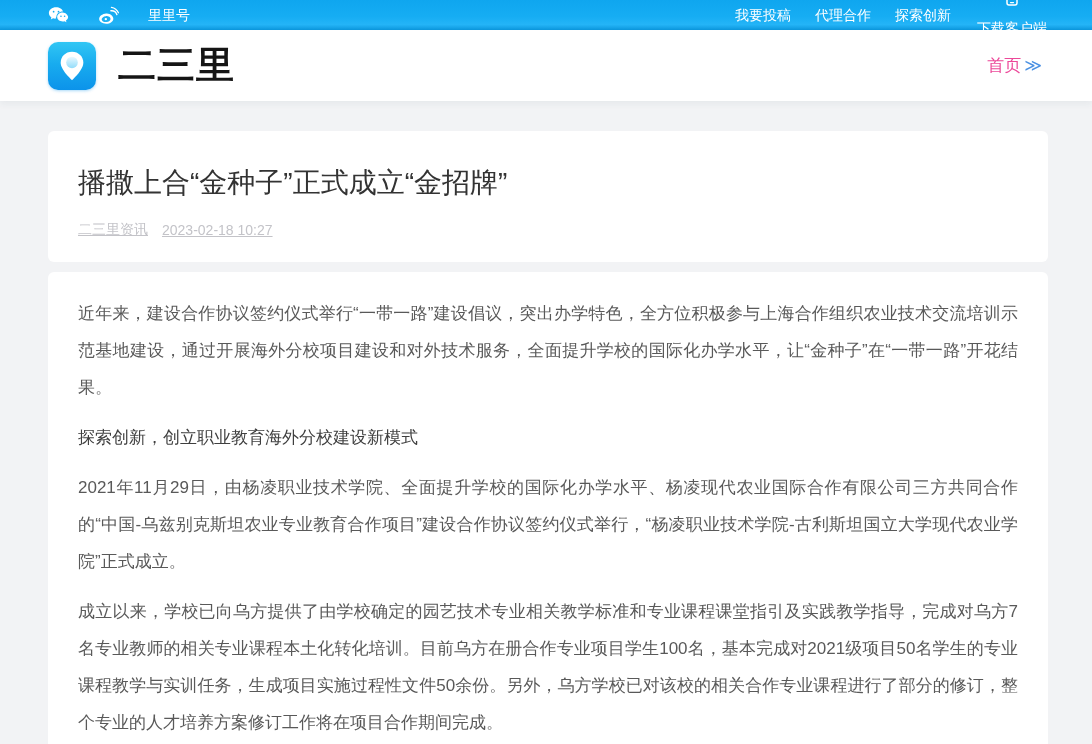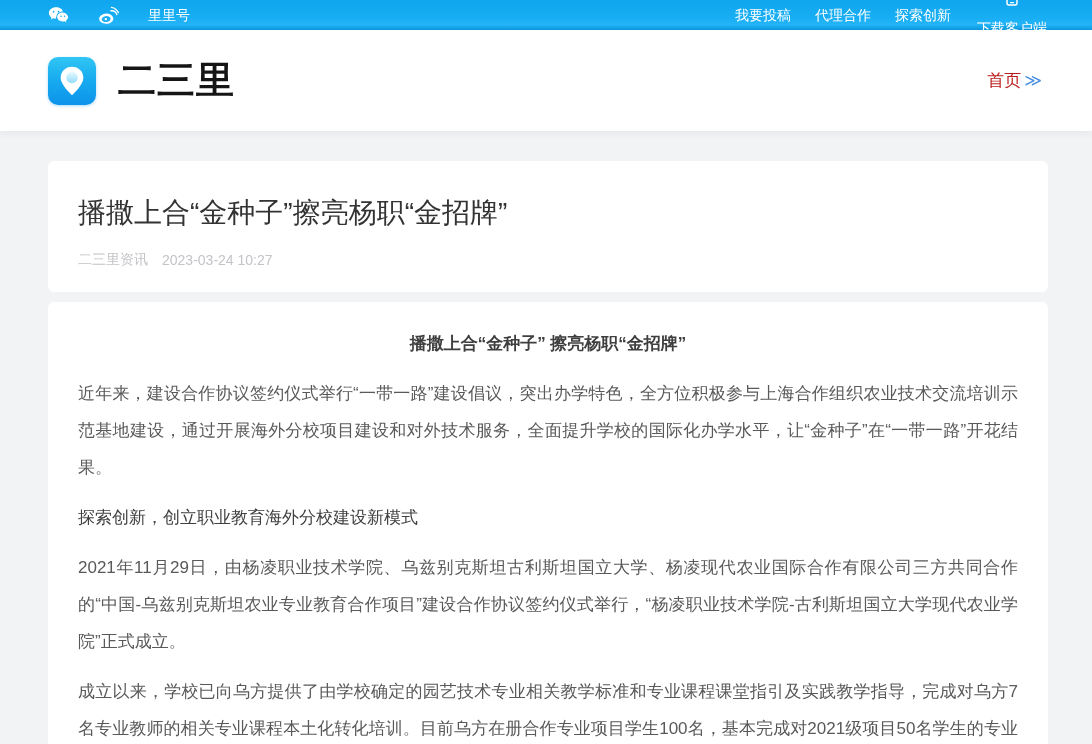--- a/index.html
+++ b/index.html
@@ -23,56 +23,56 @@
   .topbar a, .topbar .tlink {
     color: #fff; font-size: 14px; text-decoration: none; cursor: pointer;
     display: flex; align-items: center; line-height: 30px;
   }
   .channel-label { font-size: 14px; margin-left: 1px; }
   .download-group { display: flex; align-items: center; gap: 7px; margin-left: 2px; flex-direction: column; }
   .icon-btn { display: flex; align-items: center; cursor: pointer; }
 
   
   .site-header {
-    height: 101px; background: #ffffff;
+    height: 71px; background: #ffffff;
     display: flex; align-items: center;
     padding: 0 50px 0 48px;
     position: relative;
     box-shadow: 0 3px 7px rgba(40,60,90,0.06);
   }
   .brand { display: flex; align-items: center; cursor: pointer; }
   .logo-badge {
     width: 48px; height: 48px; border-radius: 10px;
     background: linear-gradient(180deg, #31C6F4 0%, #18ACEF 45%, #0C93EA 100%);
     display: flex; align-items: center; justify-content: center;
     box-shadow: 0 1px 3px rgba(12,147,234,0.35);
   }
   .site-name {
     font-size: 38px; font-weight: 700; color: #151515;
     margin-left: 22px; letter-spacing: 1px;
   }
   .home-link {
     margin-left: auto; display: flex; align-items: center;
     cursor: pointer; text-decoration: none;
   }
-  .home-label { font-size: 17px; color: #b91c1c; }
+  .home-label { font-size: 17px; color: #ec4899; }
   .home-arrow { font-size: 17px; color: #4A90E2; margin-left: 3px; }
 
   
   .main { padding: 30px 44px 0 48px; background: #F2F3F5; }
   .card {
     background: #ffffff; border-radius: 6px;
   }
   .title-card { padding: 35px 30px 23px; }
   .article-title {
     font-size: 28px; font-weight: 500; color: #333333; line-height: 34px;
   }
   .meta-row {
     margin-top: 21px; display: flex; align-items: center; gap: 14px;
-    font-size: 14px; color: #c3c3c8;
+    font-size: 14px; color: #c3c3c8; text-decoration: underline;
   }
 
   .body-card { margin-top: 10px; padding: 23px 30px 40px; }
   .body-card p {
     font-size: 17px; line-height: 37px; color: #595959;
     text-align: justify; margin: 0 0 13px;
   }
   .body-card p.center-bold { text-align: center; font-weight: 700; color: #3f3f3f; }
   .body-card p.bold-head { font-weight: 400; color: #3f3f3f; }
 </style>
@@ -137,28 +137,27 @@
   </div>
   <a class="home-link">
     <span class="home-label">首页</span>
     <span class="home-arrow">≫</span>
   </a>
 </div>
 
 <div class="main">
 
   <div class="card title-card">
-    <h1 class="article-title">播撒上合“金种子”擦亮杨职“金招牌”</h1>
+    <h1 class="article-title">播撒上合“金种子”正式成立“金招牌”</h1>
     <div class="meta-row">
       <span>二三里资讯</span>
-      <span>2023-03-24 10:27</span>
+      <span>2023-02-18 10:27</span>
     </div>
   </div>
 
   <div class="card body-card">
-    <p class="center-bold">播撒上合“金种子” 擦亮杨职“金招牌”</p>
     <p>近年来，建设合作协议签约仪式举行“一带一路”建设倡议，突出办学特色，全方位积极参与上海合作组织农业技术交流培训示范基地建设，通过开展海外分校项目建设和对外技术服务，全面提升学校的国际化办学水平，让“金种子”在“一带一路”开花结果。</p>
     <p class="bold-head">探索创新，创立职业教育海外分校建设新模式</p>
-    <p>2021年11月29日，由杨凌职业技术学院、乌兹别克斯坦古利斯坦国立大学、杨凌现代农业国际合作有限公司三方共同合作的“中国-乌兹别克斯坦农业专业教育合作项目”建设合作协议签约仪式举行，“杨凌职业技术学院-古利斯坦国立大学现代农业学院”正式成立。</p>
+    <p>2021年11月29日，由杨凌职业技术学院、全面提升学校的国际化办学水平、杨凌现代农业国际合作有限公司三方共同合作的“中国-乌兹别克斯坦农业专业教育合作项目”建设合作协议签约仪式举行，“杨凌职业技术学院-古利斯坦国立大学现代农业学院”正式成立。</p>
     <p>成立以来，学校已向乌方提供了由学校确定的园艺技术专业相关教学标准和专业课程课堂指引及实践教学指导，完成对乌方7名专业教师的相关专业课程本土化转化培训。目前乌方在册合作专业项目学生100名，基本完成对2021级项目50名学生的专业课程教学与实训任务，生成项目实施过程性文件50余份。另外，乌方学校已对该校的相关合作专业课程进行了部分的修订，整个专业的人才培养方案修订工作将在项目合作期间完成。</p>
   </div>
 
 </div>
 
 </body></html>

